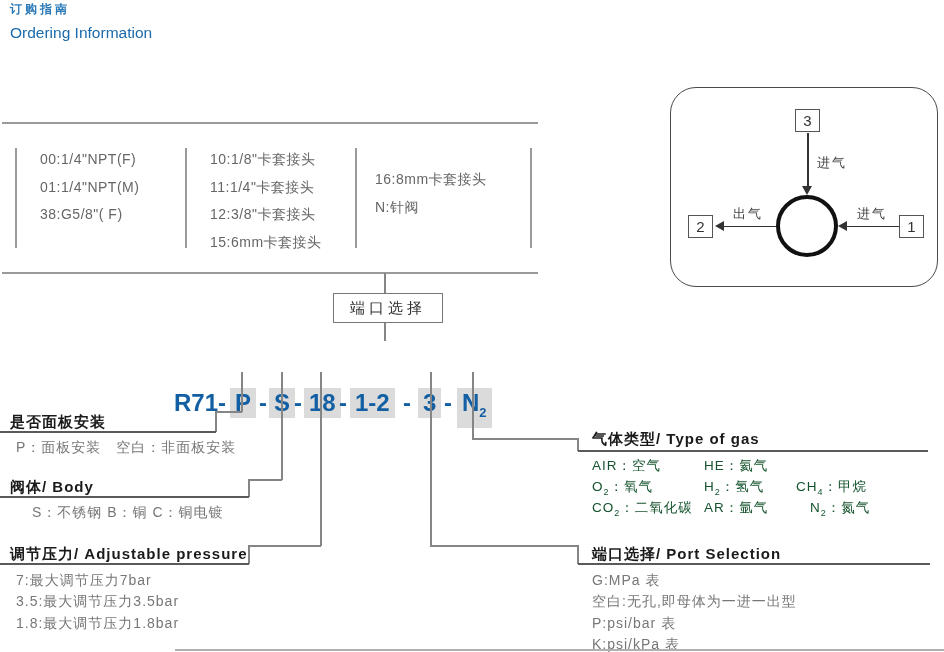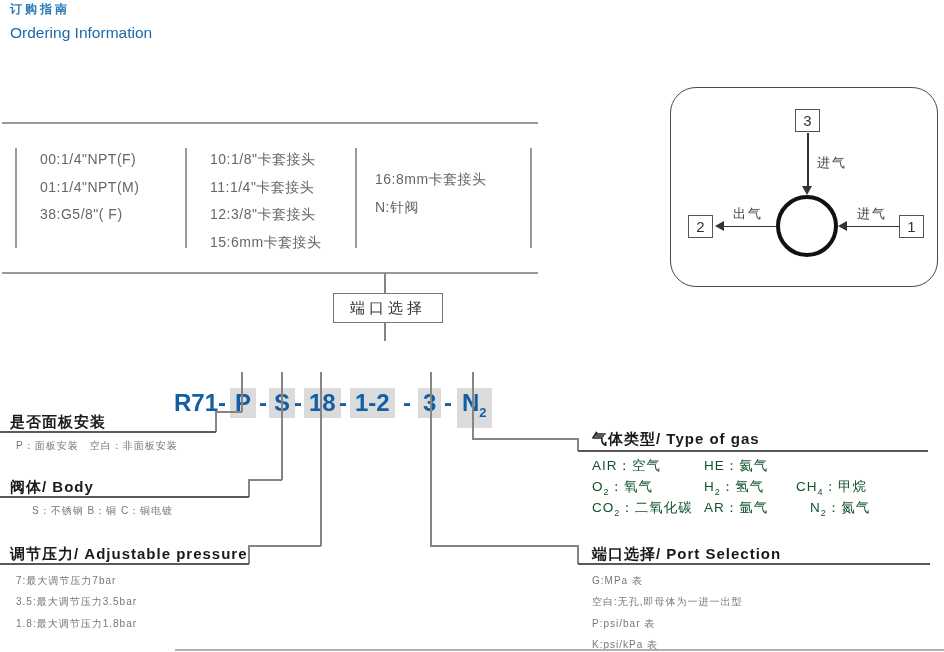--- a/index.html
+++ b/index.html
@@ -24,21 +24,21 @@
               display:flex; align-items:center; justify-content:center;
               font-size:15px; color:#333; letter-spacing:4px; }
 
   
   .pn { top:341px; font-size:24px; font-weight:bold; color:#135FA4; line-height:30px; white-space:nowrap;margin-top:47px; }
   .pn-seg { background:#DBDBDB; padding:0 5px; display:inline-block; }
   .pn sub { font-size:13px; }
 
   
   .sec-title { font-size:15px; font-weight:bold; color:#1a1a1a; letter-spacing:1px; }
-  .sec-body  { font-size:10px; color:#777; letter-spacing:1px; }
+  .sec-body  { font-size:14px; color:#777; letter-spacing:1px; }
   .sec-lines div { line-height:21.4px; }
 
   
   .gas-grid { left:592px; top:456px; font-size:13.5px; color:#14532d; letter-spacing:1px; }
   .gas-row { display:flex; height:20.8px; align-items:center; }
   .gas-cell-1 { width:112px; }
   .gas-cell-2 { width:92px; }
   .gas-grid sub { font-size:9px; }
 
   

